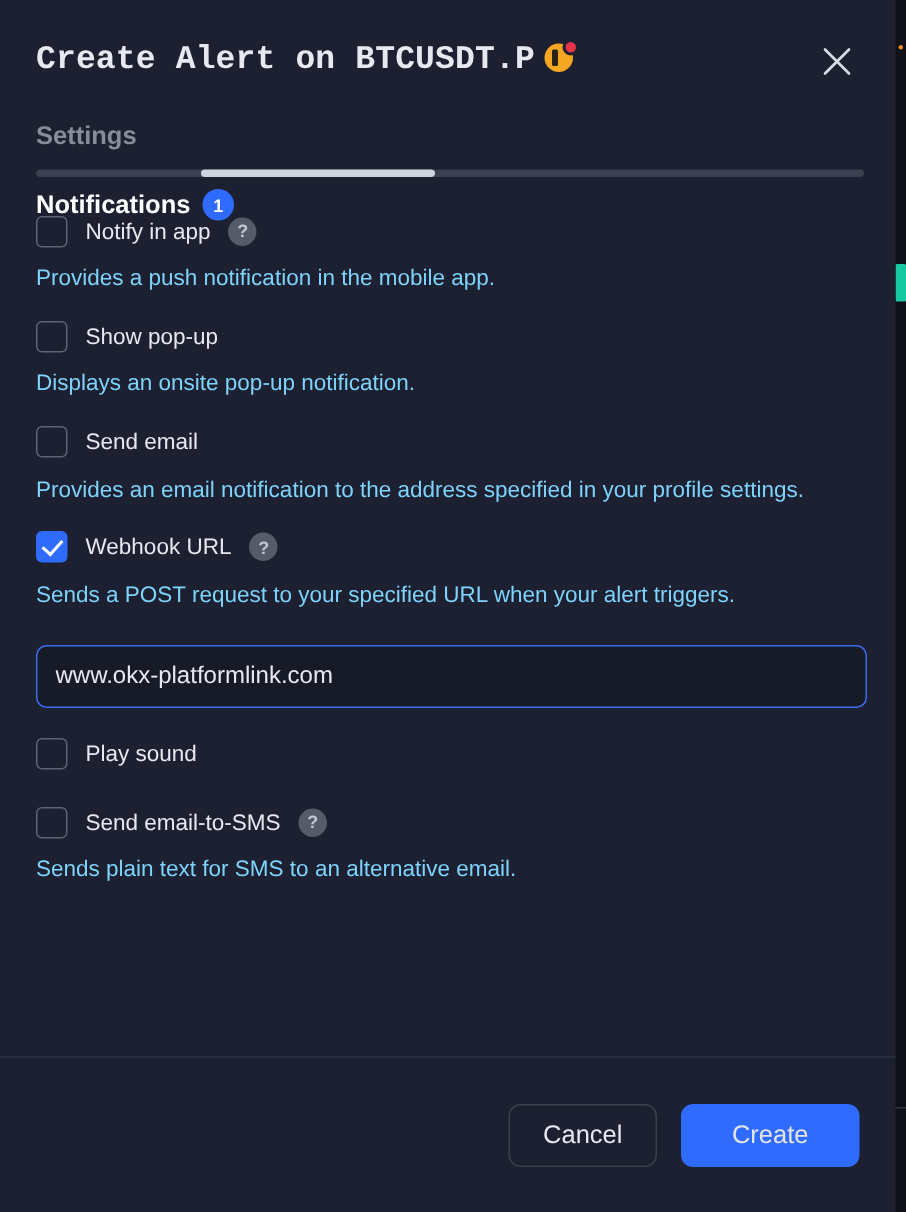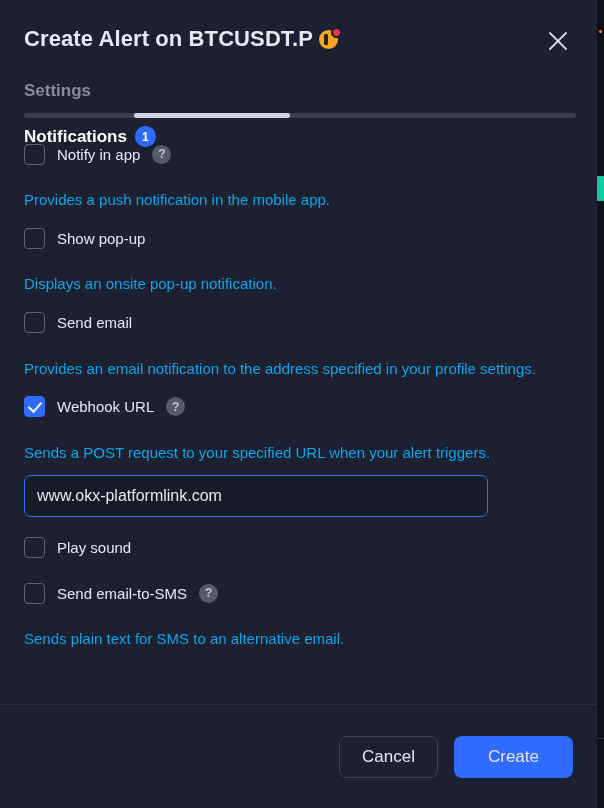--- a/index.html
+++ b/index.html
@@ -91,20 +91,21 @@
   }
   .title {
     position: absolute;
     left: 24px;
     top: 26px;
     font-size: 22px;
     font-weight: bold;
     color: #e6e9ef;
     letter-spacing: 0.1px;
     white-space: nowrap;
+    font-family: Liberation Mono, monospace;
   }
   .sym-wrap {
     position: relative;
     display: inline-block;
     width: 26px;
     height: 22px;
     vertical-align: -3px;
     margin-left: 5px;
   }
   .sym-coin {
@@ -261,31 +262,31 @@
     font-size: 12px;
     font-weight: bold;
     display: inline-flex;
     align-items: center;
     justify-content: center;
     cursor: pointer;
     flex: 0 0 auto;
     line-height: 1;
   }
   .opt-desc {
-    margin-top: 24px;
+    margin-top: 10px;
     font-size: 15px;
     line-height: 1.35;
-    color: #0ea5e9;
+    color: #7dd3fc;
     max-width: 530px;
   }
 
   .url-input {
     display: block;
-    margin-top: 12px;
-    width: 464px;
+    margin-top: 23px;
+    width: 554px;
     height: 42px;
     border-radius: 7px;
     border: 1.8px solid #3a6df0;
     background: #171b28;
     color: #e6e9ef;
     font-size: 16px;
     font-family: "Liberation Sans", sans-serif;
     padding: 12px 12px;
     outline: none;
   }

